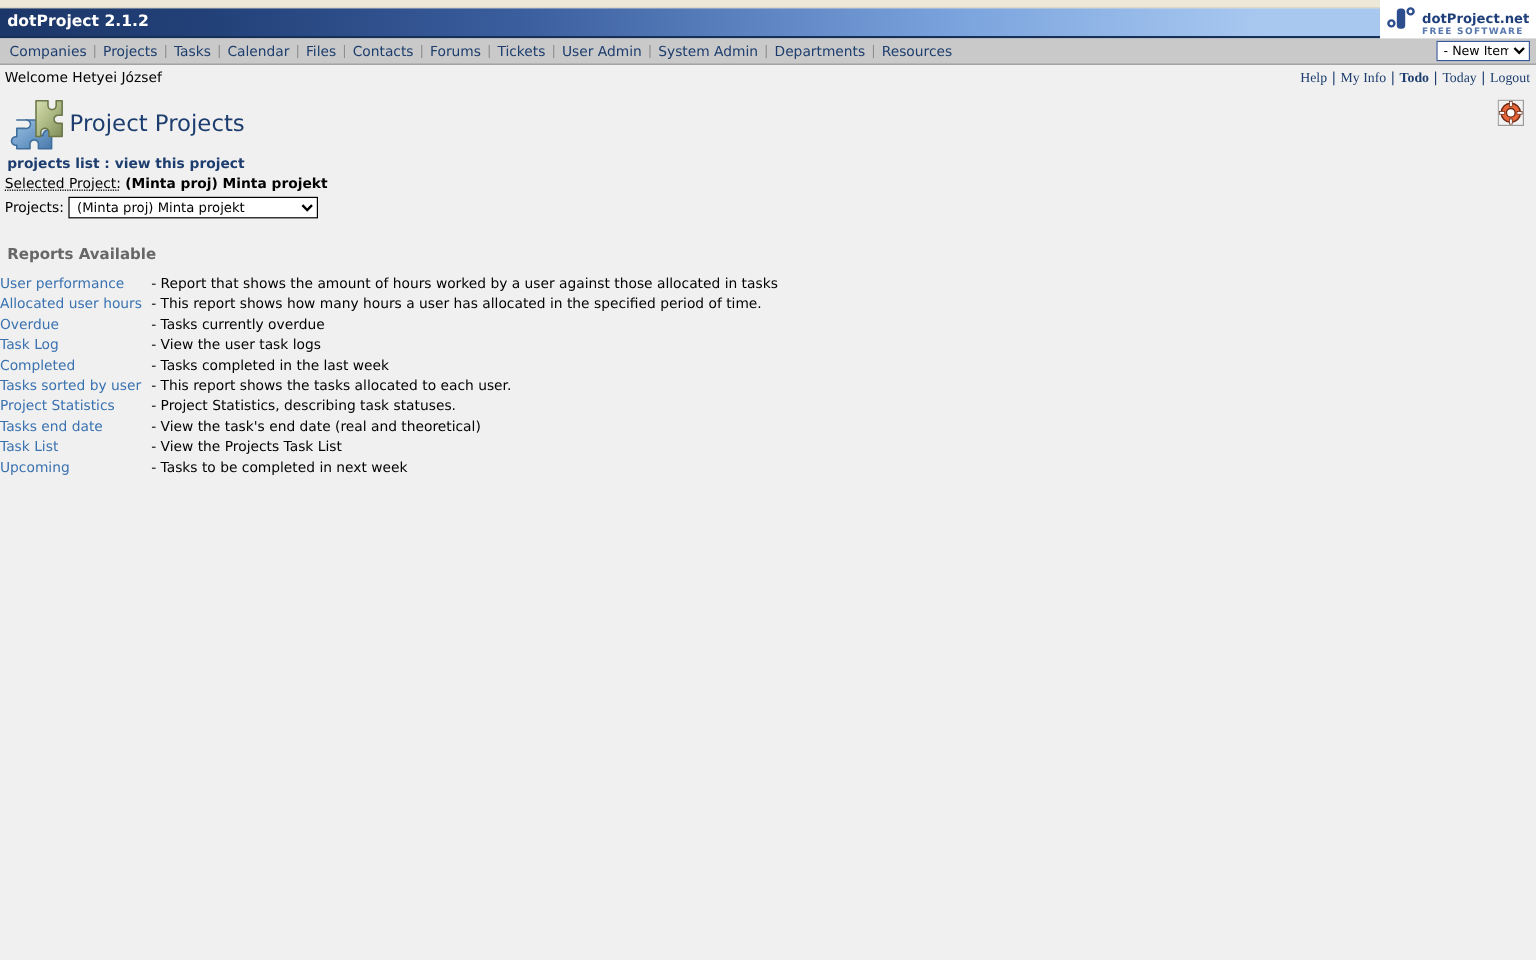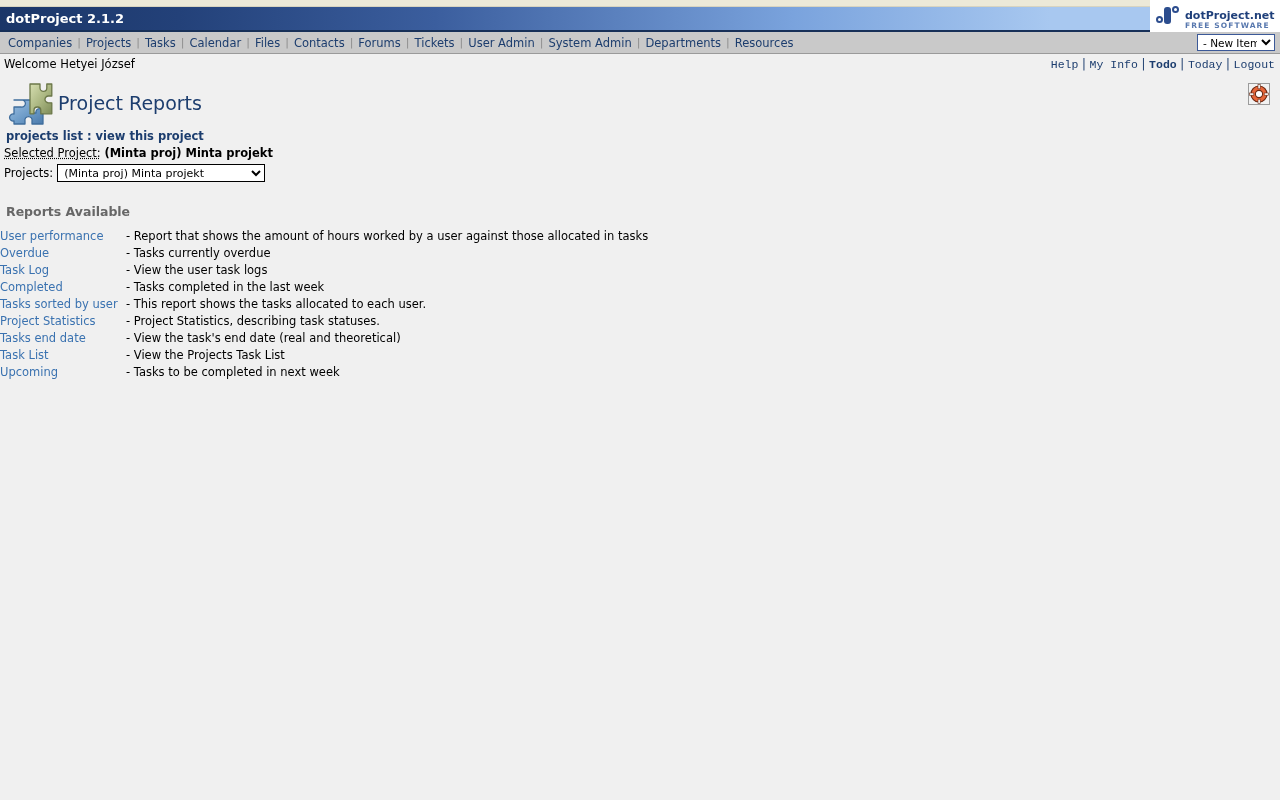--- a/index.html
+++ b/index.html
@@ -165,21 +165,21 @@
   }
   #userlinks {
     position: absolute;
     right: 5px;
     top: 3px;
     white-space: nowrap;
   }
   .user-link {
     color: #1c3d6e;
     font-size: 11.5px;
-    font-family: Liberation Mono, monospace;
+    font-family: Liberation Serif, serif;
     text-decoration: none;
     cursor: pointer;
   }
   .user-link.bold { font-weight: bold; }
   .user-sep { color: #1c3d6e; font-size: 11.5px; }
 
   
   #page-header {
     position: relative;
     height: 48px;
@@ -347,21 +347,21 @@
         <stop offset="0%" stop-color="#d6deb0"></stop>
         <stop offset="55%" stop-color="#a9b580"></stop>
         <stop offset="100%" stop-color="#7d8b58"></stop>
       </linearGradient>
     </defs>
 
     <path d="M6 20 h7 a3.6 3.6 0 1 1 0 7 h-7 v7 a3.6 3.6 0 1 0 0 7 v3 h11 v-3 a3.6 3.6 0 1 1 7 0 v3 h11 v-11 a3.6 3.6 0 1 0 -7 0 h-4 v-13 z" fill="url(#gblue)" stroke="#3f6d9c" stroke-width="1.3" stroke-linejoin="round"></path>
 
     <path d="M22 4 h10 v4 a3.4 3.4 0 1 0 6.8 0 v-4 h5 v12 h-3.4 a3.4 3.4 0 1 0 0 6.8 h3.4 v11 h-11 v-3.4 a3.4 3.4 0 1 0 -6.8 0 v3.4 h-4 v-29.8 z" fill="url(#ggreen)" stroke="#6b7748" stroke-width="1.3" stroke-linejoin="round"></path>
   </svg>
-  <div id="page-title">Project Reports</div>
+  <div id="page-title">Project Projects</div>
   <svg id="help-icon" viewBox="0 0 22 22">
     <rect x="0.5" y="0.5" width="21" height="21" fill="#f2f2f2" stroke="#9b9b9b"></rect>
     <circle cx="11" cy="11" r="8" fill="#e8663a" stroke="#6a2a14" stroke-width="1.2"></circle>
     <circle cx="11" cy="11" r="3.6" fill="#ffffff" stroke="#6a2a14" stroke-width="1.1"></circle>
     <rect x="10" y="1.6" width="2.2" height="4.2" fill="#ffffff" stroke="#6a2a14" stroke-width="0.6"></rect>
     <rect x="10" y="16.2" width="2.2" height="4.2" fill="#ffffff" stroke="#6a2a14" stroke-width="0.6"></rect>
     <rect x="1.6" y="10" width="4.2" height="2.2" fill="#ffffff" stroke="#6a2a14" stroke-width="0.6"></rect>
     <rect x="16.2" y="10" width="4.2" height="2.2" fill="#ffffff" stroke="#6a2a14" stroke-width="0.6"></rect>
   </svg>
 </div>
@@ -384,20 +384,24 @@
 
 <div id="reports-heading">Reports Available</div>
 
 <table id="reports-table">
   <tbody id="reports-body">
       <tr>
         <td class="rep-name"><a class="rep-link">User performance</a></td>
         <td class="rep-desc">- Report that shows the amount of hours worked by a user against those allocated in tasks</td>
       </tr>
       <tr>
+        <td class="rep-name"><a class="rep-link">Allocated user hours</a></td>
+        <td class="rep-desc">- This report shows how many hours a user has allocated in the specified period of time.</td>
+      </tr>
+      <tr>
         <td class="rep-name"><a class="rep-link">Overdue</a></td>
         <td class="rep-desc">- Tasks currently overdue</td>
       </tr>
       <tr>
         <td class="rep-name"><a class="rep-link">Task Log</a></td>
         <td class="rep-desc">- View the user task logs</td>
       </tr>
       <tr>
         <td class="rep-name"><a class="rep-link">Completed</a></td>
         <td class="rep-desc">- Tasks completed in the last week</td>

